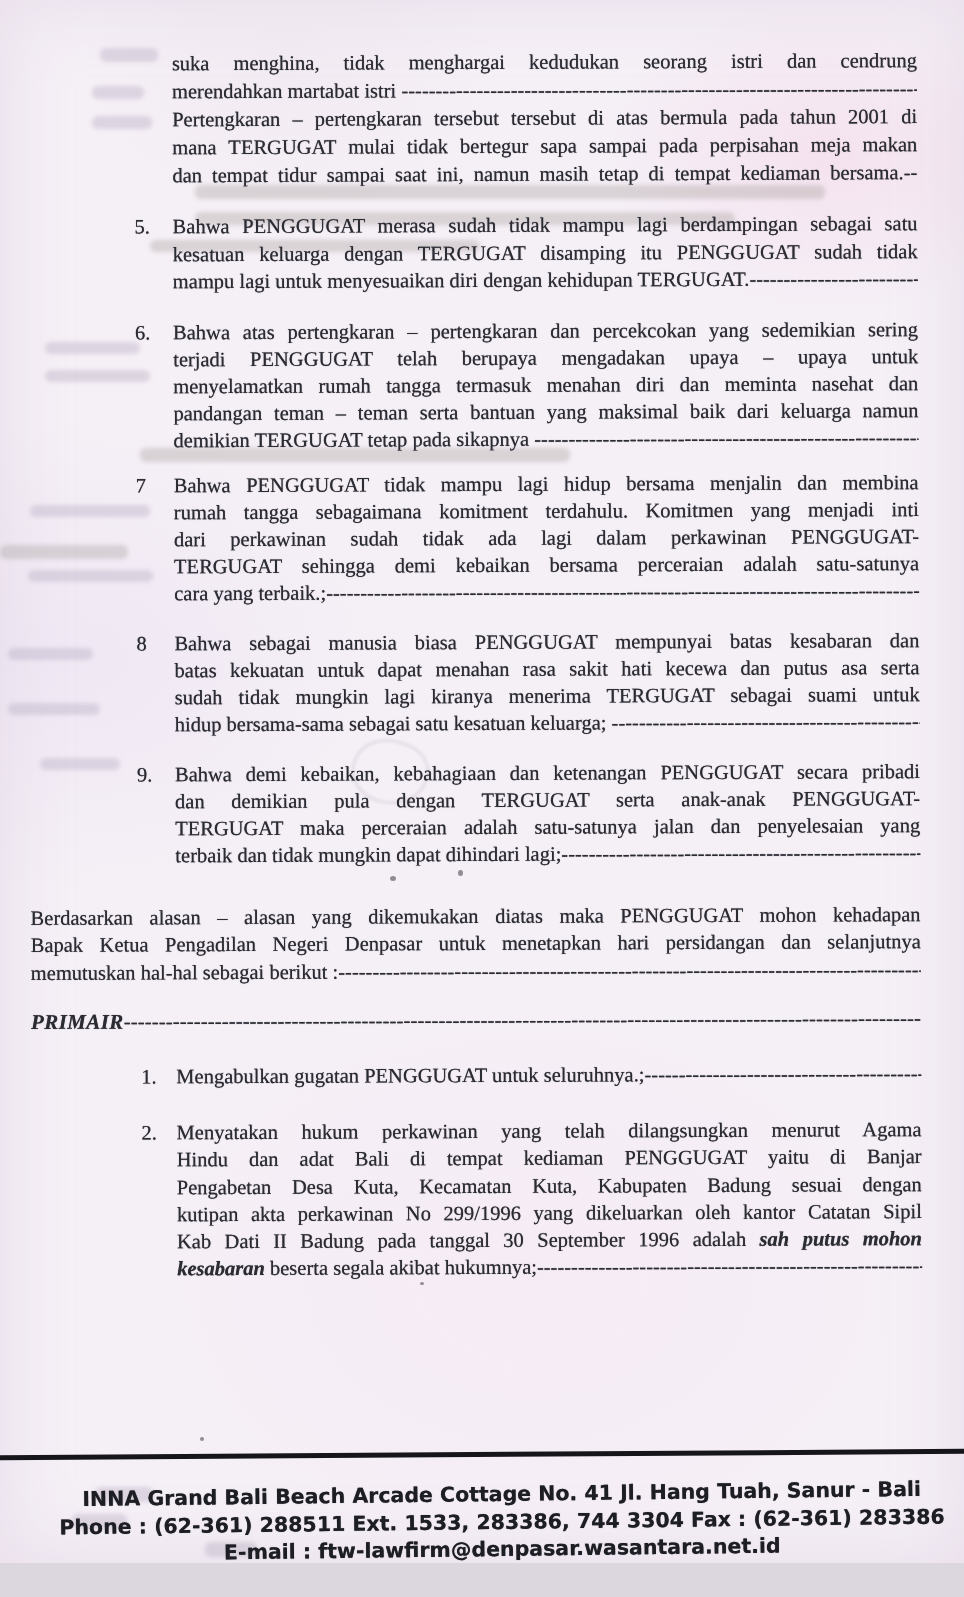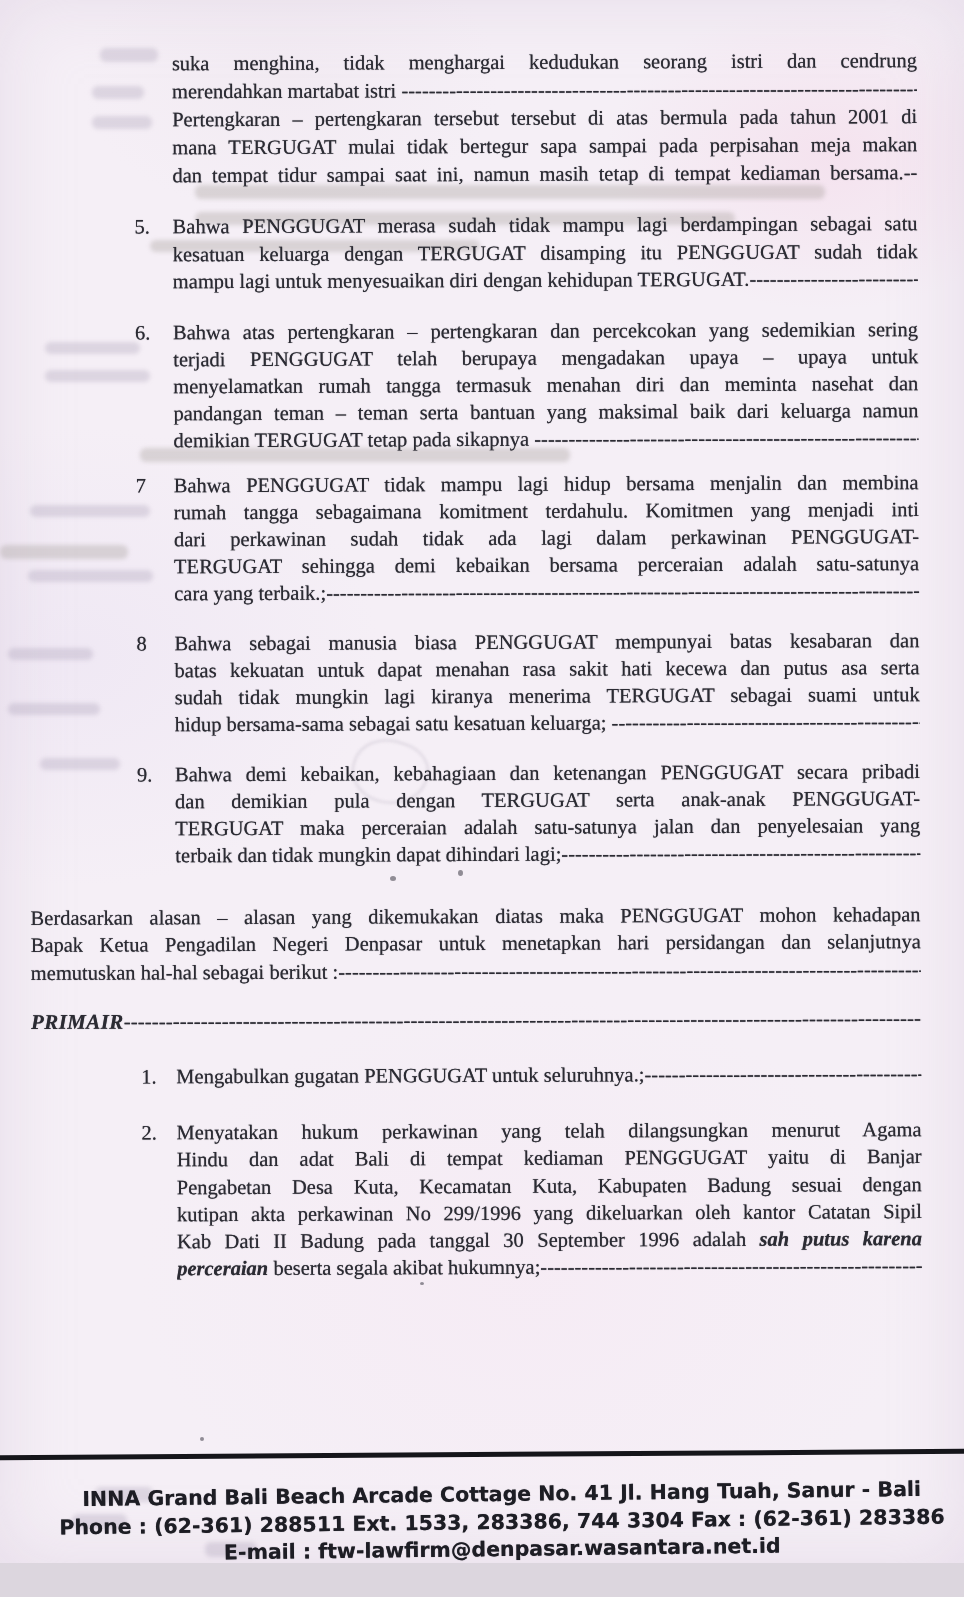--- a/index.html
+++ b/index.html
@@ -153,22 +153,22 @@
       </div>
     </div>
 
     <div class="item p2" style="left:140px;top:1118px;width:780px;">
       <span class="num">2.</span>
       <div class="body" style="margin-left:35px;">
         <div class="ln j">Menyatakan hukum perkawinan yang telah dilangsungkan menurut Agama</div>
         <div class="ln j">Hindu dan adat Bali di tempat kediaman PENGGUGAT yaitu di Banjar</div>
         <div class="ln j">Pengabetan Desa Kuta, Kecamatan Kuta, Kabupaten Badung sesuai dengan</div>
         <div class="ln j">kutipan akta perkawinan No 299/1996 yang dikeluarkan oleh kantor Catatan Sipil</div>
-        <div class="ln j"><span>Kab Dati II Badung pada tanggal 30 September 1996 adalah </span><b>sah putus karena</b></div>
-        <div class="ln c"><b>perceraian</b><span> beserta segala akibat hukumnya;------------------------------------------------------------------------------------------------------------------------</span></div>
+        <div class="ln j"><span>Kab Dati II Badung pada tanggal 30 September 1996 adalah </span><b>sah putus mohon</b></div>
+        <div class="ln c"><b>kesabaran</b><span> beserta segala akibat hukumnya;------------------------------------------------------------------------------------------------------------------------</span></div>
       </div>
     </div>
 
   </div>
 
   <div class="rule"></div>
 
   <div class="footer">
     <div class="fln">INNA Grand Bali Beach Arcade Cottage No. 41  Jl. Hang Tuah, Sanur - Bali</div>
     <div class="fln">Phone : (62-361) 288511 Ext. 1533, 283386, 744 3304   Fax : (62-361) 283386</div>

